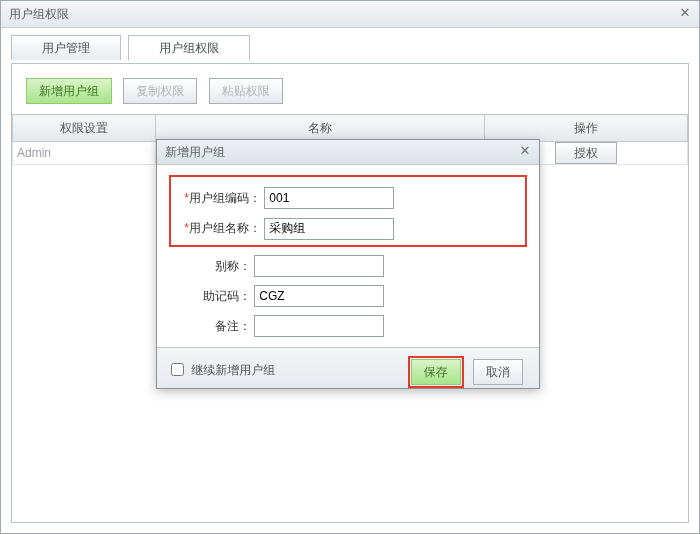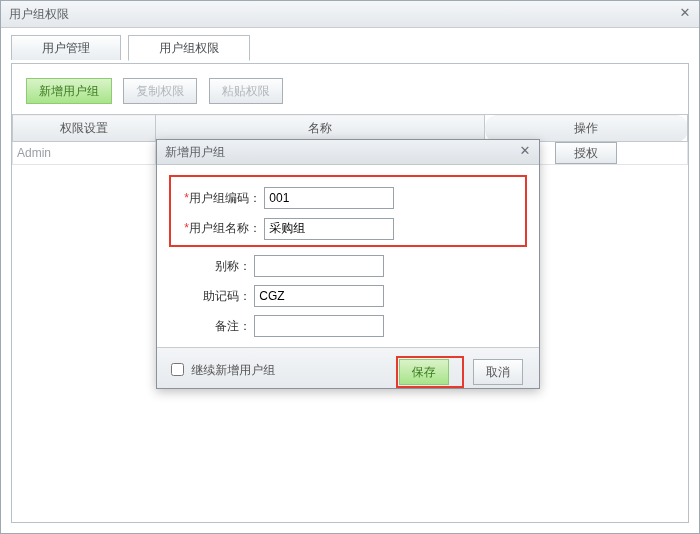--- a/index.html
+++ b/index.html
@@ -19,21 +19,21 @@
   .btn{display:inline-block;height:24px;line-height:24px;padding:0 12px;border:1px solid #a8afb5;background:linear-gradient(#fdfefe,#e6eaee);color:#555;margin-right:8px;cursor:pointer;}
   .btn.primary{border:1px solid #8fca74;background:linear-gradient(#d9f3c8,#a8e48a);color:#3c7a20;}
   .btn.disabled{color:#b2b7bc;cursor:default;}
   
   .grid{width:100%;border-collapse:collapse;}
   .grid th{background:linear-gradient(#f6f8fa,#e5e9ed);border:1px solid #c2c8cd;height:24px;font-weight:normal;color:#555;}
   .grid td{border:1px solid #e1e5e9;height:22px;padding:0 4px;color:#9aa0a5;}
   .grid .row-btn{display:inline-block;height:20px;line-height:20px;padding:0 18px;border:1px solid #a8afb5;background:linear-gradient(#fdfefe,#e6eaee);color:#555;cursor:pointer;}
   
   .col-code{width:140px;}
-  .col-op{width:200px;border-radius:12px;}
+  .col-op{width:200px;}
   
   .dialog{position:absolute;left:155px;top:138px;width:382px;border:1px solid #8a939b;background:#f5f7f9;box-shadow:0 3px 10px rgba(0,0,0,0.25);}
   .dialog-title{height:24px;line-height:24px;background:linear-gradient(#eef1f4,#dde2e7);border-bottom:1px solid #c2c8cd;padding:0 8px;color:#5a5f64;position:relative;}
   .dialog-title .close-x{position:absolute;right:6px;top:3px;width:16px;height:16px;color:#6b7177;cursor:pointer;text-align:center;line-height:16px;font-size:13px;}
   .dialog-body{background:#fff;padding:10px 12px 6px 12px;}
   .highlight-box{border:2px solid #e53a2e;padding:6px 16px 2px 8px;margin-bottom:4px;}
   .form-row{height:30px;line-height:30px;}
   .form-row label{display:inline-block;width:82px;text-align:right;color:#333;}
   .form-row .req{color:#e33;}
   .form-row input[type=text]{width:120px;height:18px;border:1px solid #9aa2a9;padding:1px 4px;font-size:12px;}
@@ -115,20 +115,20 @@
         <input type="text" value="" style="">
       </div>
     </div>
     <div class="dialog-footer">
       <label class="chk-wrap">
         <input type="checkbox" style="">
         <span>继续新增用户组</span>
       </label>
       <div class="footer-btns">
         <span class="save-highlight">
-          <span class="btn primary" style="margin-right:12px;">保存</span>
+          <span class="btn primary" style="margin-right:0;">保存</span>
         </span>
         <span class="btn">取消</span>
       </div>
     </div>
   </div>
 
 </div>
 
 </body></html>

